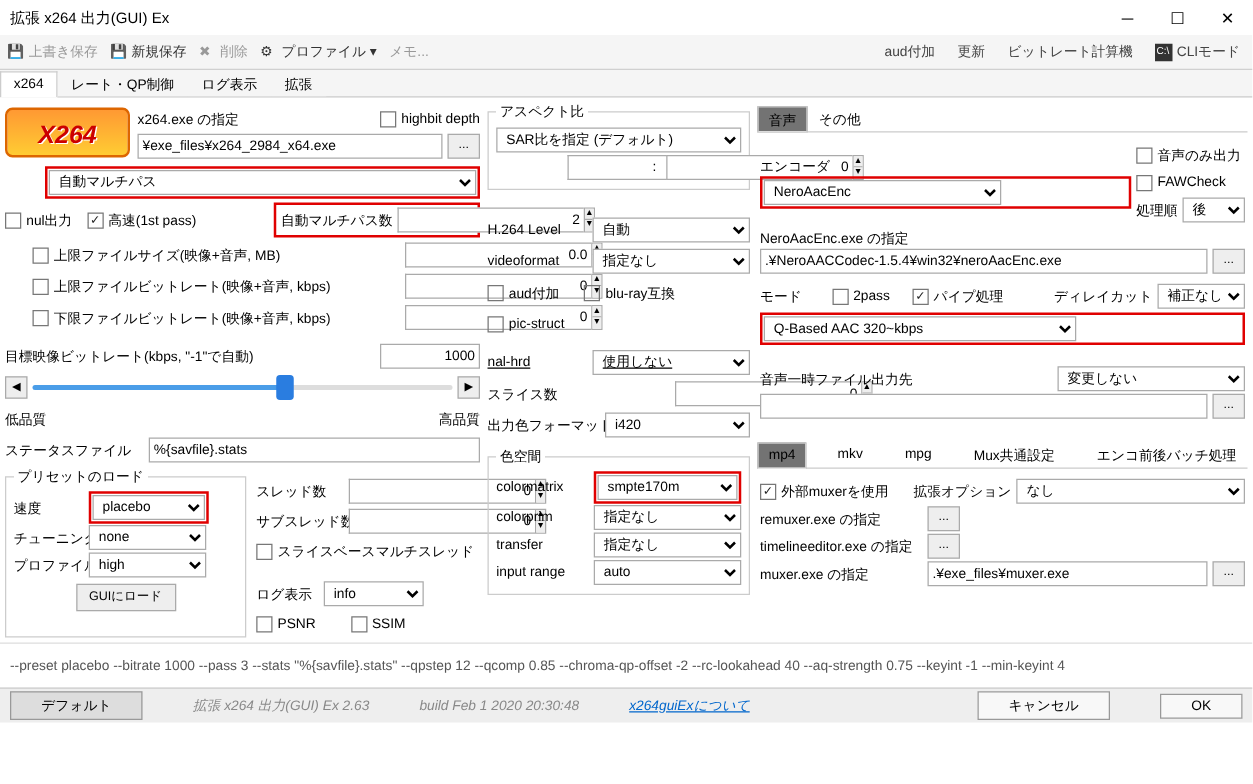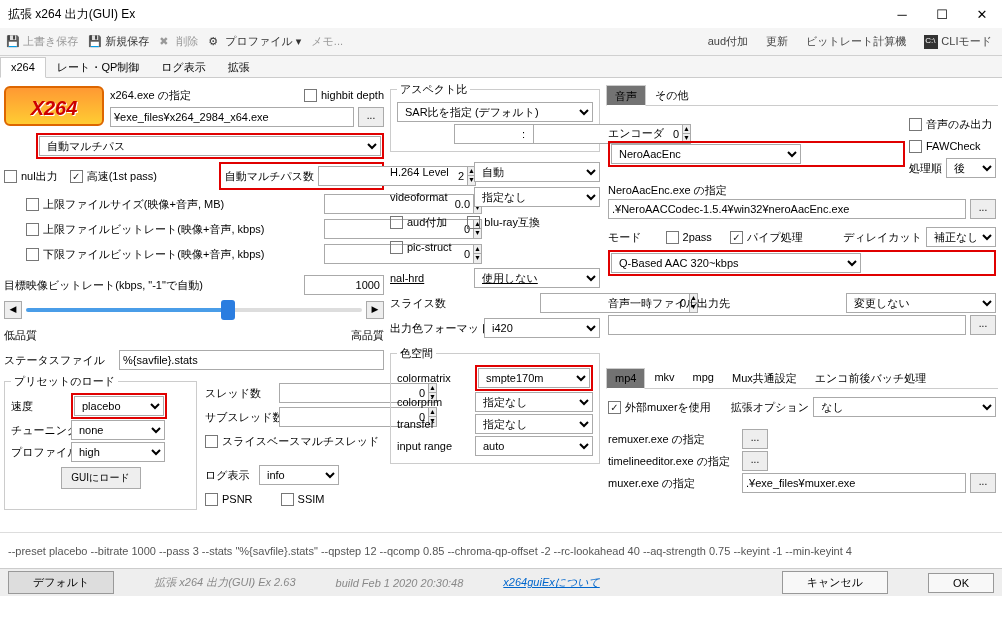--- a/index.html
+++ b/index.html
@@ -38,21 +38,21 @@
 .hl-row { display:flex; align-items:center;margin-left:32px; }
 .slider-track { position: relative; height: 20px; flex: 1; display: flex; align-items: center; }
 .slider-line { height: 4px; background: linear-gradient(to right, #4a9de8 60%, #ddd 60%); flex: 1; border-radius: 2px; }
 .slider-thumb { position: absolute; left: 60%; transform: translateX(-50%); width: 14px; height: 20px; background: #2a7de0; border-radius: 3px; }
 .slider-btn { width: 18px; height: 18px; border: 1px solid #aaa; background: #eee; text-align: center; line-height: 14px; font-size: 9px; }
 .chk { width: 13px; height: 13px; border: 1px solid #777; display: inline-block; vertical-align: middle; text-align: center; font-size: 10px; line-height: 11px; }
 .chk.on::after { content: "✓"; color: #222; }
 .rtabs { display: flex; border-bottom: 1px solid #ccc; height: 22px; margin-top: 2px; }
 .rtab { padding: 3px 8px; border: 1px solid transparent; border-bottom: none; }
 .rtab.active { background: #737373; border: 1px solid #ccc; border-bottom: 1px solid #fff; position: relative; top: 1px; }
-.cmdline { padding: 4px 8px; color: #555; white-space: nowrap; border-top: 1px solid #ddd; height: 36px; display:flex; align-items:center;margin-top:18px;}
+.cmdline { padding: 4px 8px; color: #555; white-space: nowrap; border-top: 1px solid #ddd; height: 36px; display:flex; align-items:center;}
 .footer { height: 28px; background: #eee; border-top: 1px solid #ccc; display: flex; align-items: center; padding: 0 8px; gap: 40px; }
 .footer .fbtn { border: 1px solid #999; background: #f8f8f8; padding: 3px 24px; }
 .footer .fbtn.gray { background: #ddd; }
 .link { color: #0066cc; text-decoration: underline; font-style: italic; }
 .ico { display:inline-block; width:14px; height:14px; vertical-align:middle; }
 </style>
 </head>
 <body>
 
 <div class="titlebar">
@@ -278,21 +278,21 @@
           <span style="padding:0 4px">:</span>
           <div class="spin">
             <input type="text" class="num" value="0" style="">
             <div class="spinbtns">
               <div>▲</div>
               <div>▼</div>
             </div>
           </div>
         </div>
     </fieldset>
-    <div class="row" style="margin-top:6px;">
+    <div class="row" style="margin-top:18px;">
         <span class="lbl" style="width:80px">H.264 Level</span>
         <select style="flex:1"><option>自動</option></select>
       </div>
     <div class="row">
         <span class="lbl" style="width:80px">videoformat</span>
         <select style="flex:1"><option>指定なし</option></select>
       </div>
     <div class="row">
         <span class="chk"></span>
         <span class="lbl">aud付加</span>
@@ -399,36 +399,36 @@
           <span class="lbl">音声一時ファイル出力先</span>
           <span style="flex:1"></span>
           <select style="width:150px"><option>変更しない</option></select>
         </div>
       <div class="row">
           <input type="text" style="flex: 1 1 0%;">
           <span class="btn3">...</span>
         </div>
     </div>
 
-    <div class="rtabs" style="margin-top:24px;">
+    <div class="rtabs" style="margin-top:10px;justify-content:space-between;">
       <div class="rtab active">mp4</div>
       <div class="rtab">mkv</div>
       <div class="rtab">mpg</div>
       <div class="rtab">Mux共通設定</div>
       <div class="rtab">エンコ前後バッチ処理</div>
     </div>
     <div style="padding:4px 2px;">
       <div class="row">
           <span class="chk on"></span>
           <span class="lbl">外部muxerを使用</span>
           <span style="width:12px"></span>
           <span class="lbl">拡張オプション</span>
           <select style="flex:1"><option>なし</option></select>
         </div>
-      <div class="row" style="margin-top:10px;">
+      <div class="row" style="">
           <span class="lbl" style="width:130px">remuxer.exe の指定</span>
           <span class="btn3">...</span>
         </div>
       <div class="row">
           <span class="lbl" style="width:130px">timelineeditor.exe の指定</span>
           <span class="btn3">...</span>
         </div>
       <div class="row">
           <span class="lbl" style="width:130px">muxer.exe の指定</span>
           <input type="text" style="flex: 1 1 0%;" value=".¥exe_files¥muxer.exe">

